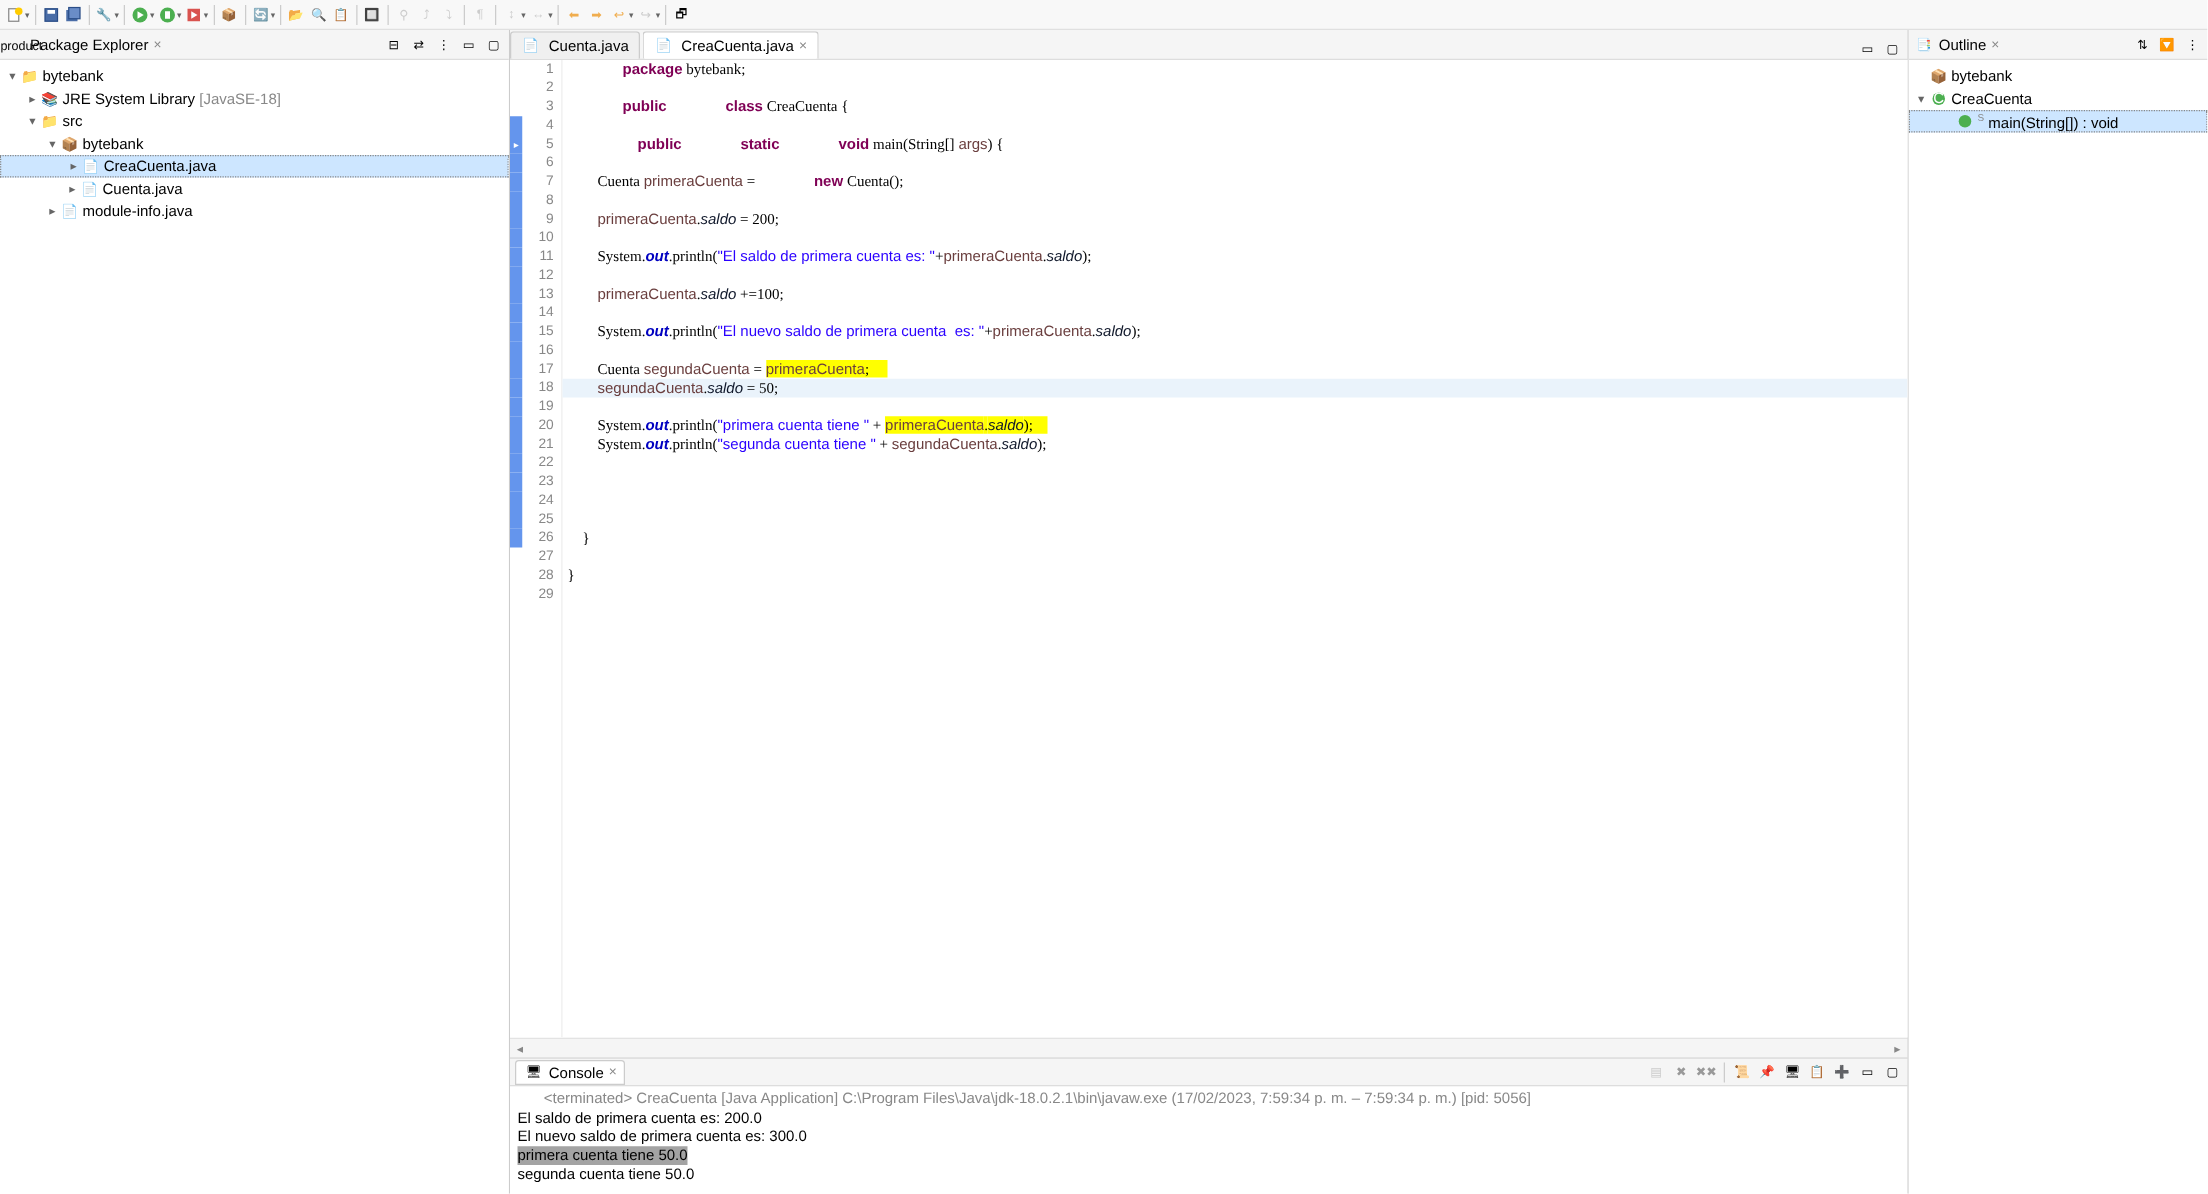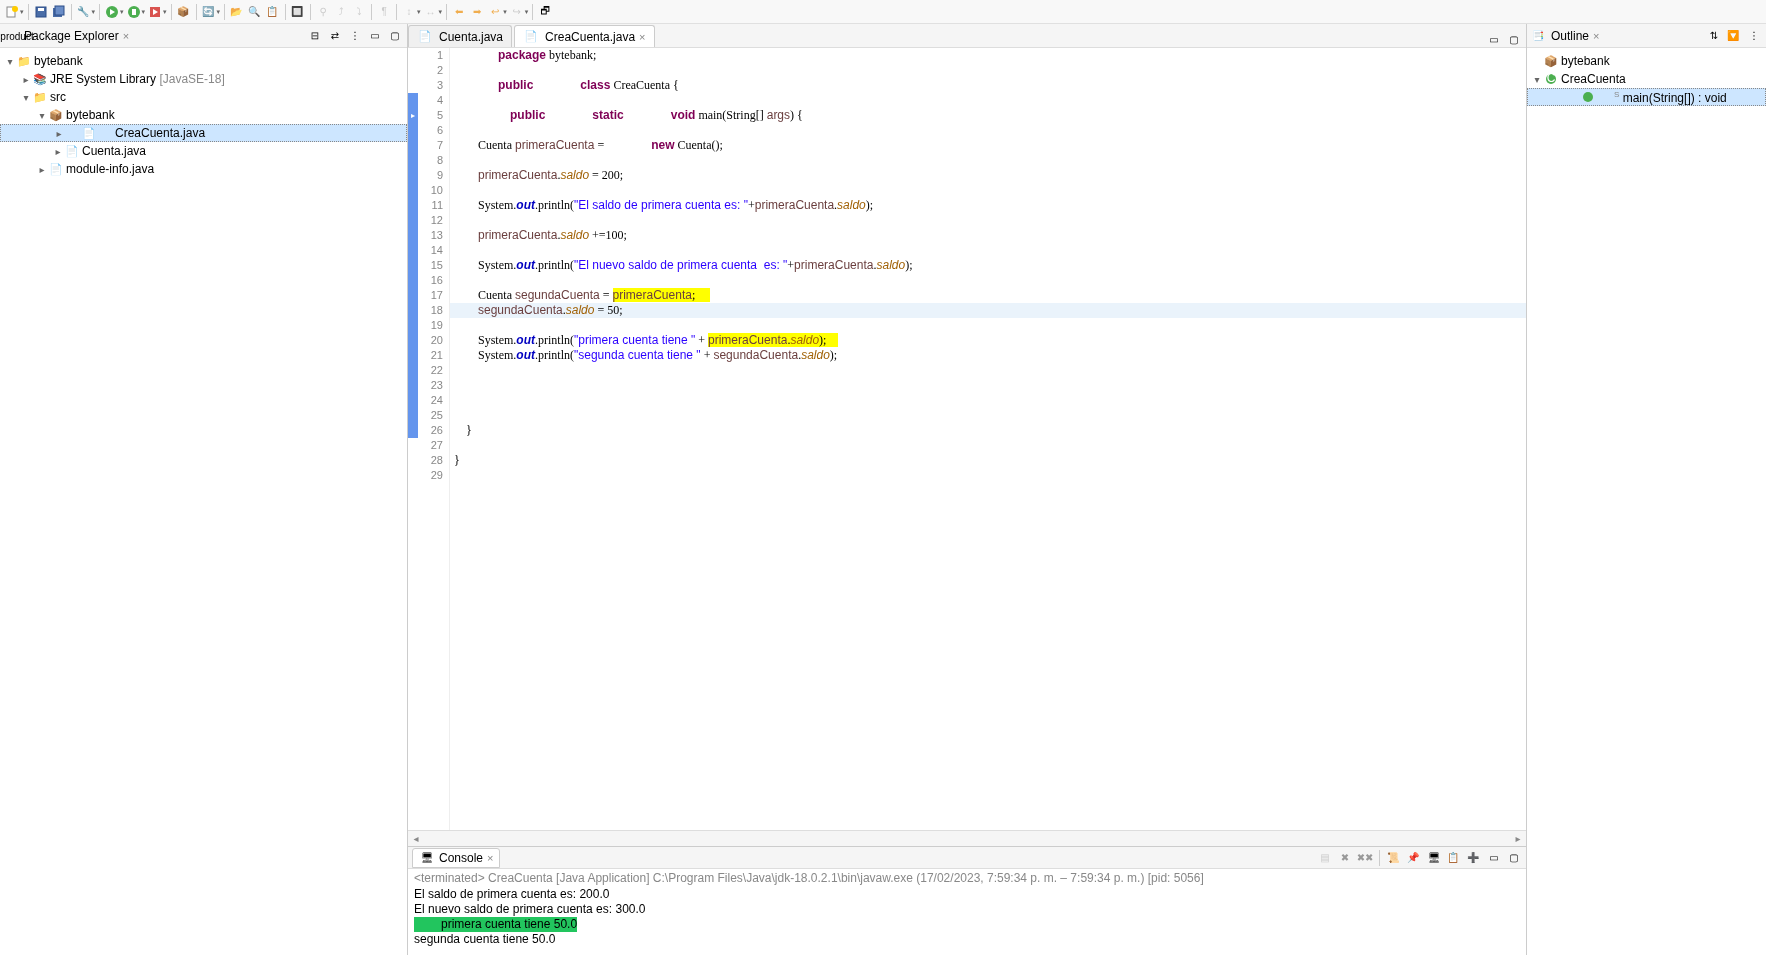--- a/index.html
+++ b/index.html
@@ -8,21 +8,21 @@
 .tool-icon { width: 16px; height: 16px; display: inline-flex; align-items: center; justify-content: center; cursor: pointer; font-size: 10px; }
 .tool-sep { width: 1px; height: 16px; background: #ccc; margin: 0 2px; }
 .dropdown-arrow { font-size: 7px; color: #666; margin-left: -2px; }
 .main-area { display: flex; flex: 1; min-height: 0; }
 .left-panel { width: 408px; display: flex; flex-direction: column; border-right: 1px solid #ccc; }
 .panel-header { display: flex; align-items: center; height: 24px; background: #f5f5f5; border-bottom: 1px solid #ddd; padding: 0 4px; }
 .panel-title { flex: 1; display: flex; align-items: center; gap: 4px; }
 .panel-actions { display: flex; gap: 4px; }
 .tree { flex: 1; padding: 4px 0; background: #fff; overflow: auto; }
 .tree-item { display: flex; align-items: center; height: 18px; cursor: pointer; padding-left: 4px; }
-.tree-item.selected { background: #cde6ff; border: 1px dotted #888; gap: 16px; }
+.tree-item.selected { background: #cde6ff; border: 1px dotted #888; }
 .tree-toggle { width: 12px; text-align: center; color: #666; font-size: 10px; }
 .tree-icon { width: 16px; height: 16px; display: inline-flex; align-items: center; justify-content: center; margin-right: 2px; font-size: 11px; }
 .tree-label { white-space: nowrap; }
 .tree-label .lib { color: #888; }
 .center-panel { flex: 1; display: flex; flex-direction: column; min-width: 0; }
 .editor-tabs { display: flex; height: 24px; background: #f5f5f5; border-bottom: 1px solid #ddd; align-items: flex-end; }
 .editor-tab { display: flex; align-items: center; gap: 4px; height: 22px; padding: 0 8px; border: 1px solid #ccc; border-bottom: none; background: #f0f0f0; margin-right: 2px; cursor: pointer; border-radius: 3px 3px 0 0; }
 .editor-tab.active { background: #fff; }
 .tab-close { color: #888; font-size: 11px; }
 .editor-container { flex: 1; display: flex; background: #fff; position: relative; overflow: auto; }
@@ -30,36 +30,36 @@
 .gutter .ln { height: 15px; line-height: 15px; font-size: 11px; }
 .marker-strip { width: 10px; background: #fff; }
 .marker-strip .m { height: 15px; }
 .marker-strip .m.blue { background: #6495ed; }
 .marker-strip .m.arrow { background: #6495ed; display: flex; align-items: center; justify-content: center; color: #fff; font-size: 8px; }
 .code { flex: 1; font-family: Consolas, monospace; font-size: 12px; line-height: 15px; white-space: pre; position: relative; }
 .code .line { height: 15px; padding-left: 4px; }
 .code .line.current { background: #eaf3fb; }
 .kw { color: #7f0055; font-weight: bold; margin-left: 44px; }
 .str { color: #2a00ff; }
-.field { color: #a16207; font-style: italic; }
+.field { color: #0f172a; font-style: italic; }
 .static-field { color: #0000c0; font-style: italic; font-weight: bold; }
 .var { color: #6a3e3e; }
 .plain { color: #000; font-family: Liberation Serif, serif; }
 .hl { background: #ffff00; }
 .editor-scroll-h { height: 16px; background: #f5f5f5; border-top: 1px solid #ddd; display: flex; align-items: center; }
 .scroll-arrow { width: 16px; text-align: center; color: #888; cursor: pointer; font-size: 10px; }
 .console-panel { border-top: 1px solid #ccc; display: flex; flex-direction: column; }
 .console-header { display: flex; align-items: center; height: 22px; background: #f5f5f5; border-bottom: 1px solid #ddd; padding: 0 4px; }
 .console-tab { display: flex; align-items: center; gap: 4px; height: 20px; padding: 0 6px; border: 1px solid #ccc; background: #fff; border-radius: 3px 3px 0 0; }
 .console-actions { margin-left: auto; display: flex; gap: 4px; }
-.console-status { padding: 2px 6px; color: #555; font-family: "Segoe UI", sans-serif; font-size: 11px; }
+.console-status { padding: 2px 6px; color: #555; font-family: "Segoe UI", sans-serif; font-size: 11px; margin-left: 21px; }
 .console-status .term { color: #888; }
 .console-output { font-family: Consolas, monospace; font-size: 12px; padding: 0 6px 8px; line-height: 15px; }
 .console-output .out-line { height: 15px; }
-.console-output .out-line.hl { background: #22c55e; display: inline-block; padding-left: 27px; }
+.console-output .out-line.hl { background: #a3a3a3; display: inline-block; }
 .right-panel { width: 240px; border-left: 1px solid #ccc; display: flex; flex-direction: column; }
 .right-tree { flex: 1; padding: 4px 0; }
 .editor-top-actions { margin-left: auto; display: flex; gap: 4px; padding-right: 4px; }
 svg { display: block; }
 .green-circle { color: #4caf50; }
 </style>
 </head>
 <body>
 
 <div class="toolbar">

